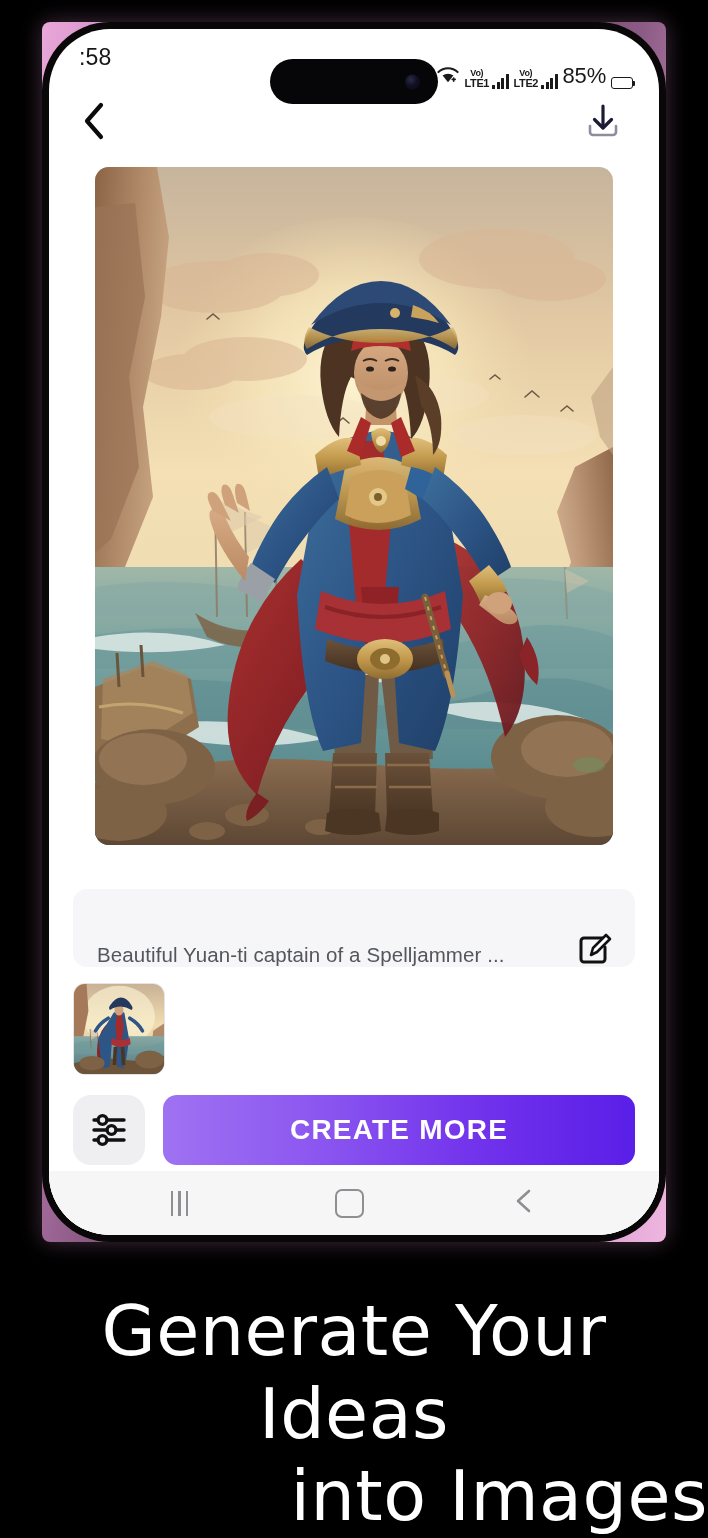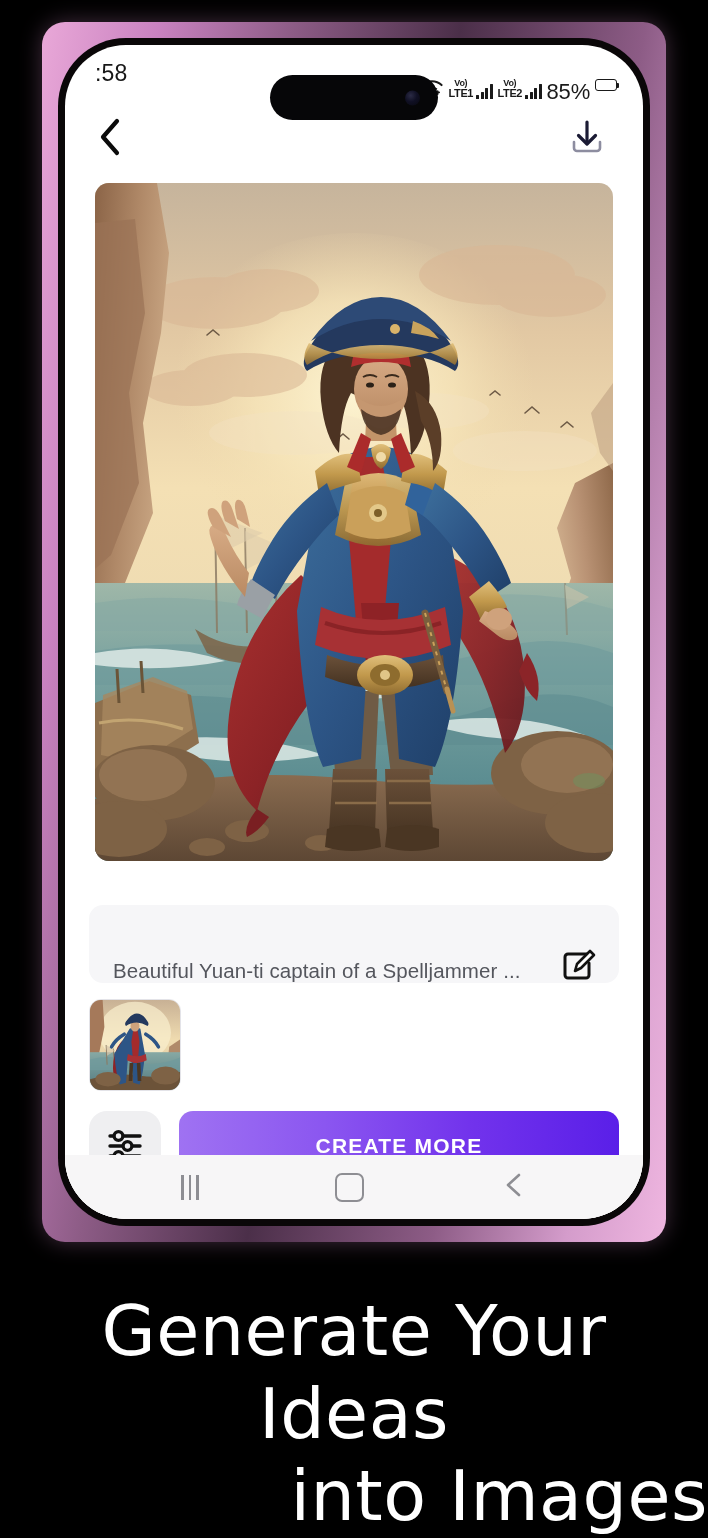--- a/index.html
+++ b/index.html
@@ -15,23 +15,23 @@
     position: relative;
   }
 
   
   .phone-frame {
     position: absolute;
     left: 42px;
     top: 22px;
     width: 624px;
     height: 1220px;
-    border-radius: 23px;
+    border-radius: 8px;
     background: linear-gradient(100deg,#e9a8d8 0%, #c982c0 14%, #8d5c86 30%, #4b2f49 50%, #8d5c86 72%, #d49ccb 88%, #efb6e0 100%);
-    padding: 16px;
+    padding: 0;
     box-sizing: border-box;
     box-shadow: 0 0 22px rgba(222,150,210,0.30);
   }
   .phone-inner-ring {
     width: 100%;
     height: 100%;
     border-radius: 68px;
     background: #0a0708;
     padding: 7px;
     box-sizing: border-box;
@@ -70,21 +70,21 @@
     z-index: 4;
   }
   .clock {
     font-size: 23px;
     letter-spacing: 0.2px;
     color: #171717;
     font-family: "Liberation Sans", sans-serif;
   }
   .status-right {
     display: flex;
-    align-items: flex-start;
+    align-items: flex-end;
     gap: 5px;
     margin-top: 38px;
   }
   .sig-group { display: flex; align-items: flex-end; gap: 2px; }
   .volte-stack {
     display: flex;
     flex-direction: column;
     align-items: center;
     line-height: 1;
     margin-right: 1px;
@@ -215,21 +215,21 @@
     display: flex; align-items: center; justify-content: center;
     flex: 0 0 auto;
     cursor: pointer;
   }
   .create-btn {
     flex: 1;
     height: 70px;
     border-radius: 14px;
     background: linear-gradient(90deg, #9f72f2 0%, #8b56f0 33%, #7233ec 66%, #5a1fe8 100%);
     color: #ffffff;
-    font-size: 21px;
+    font-size: 28px;
     font-weight: bold;
     letter-spacing: 1.2px;
     display: flex; align-items: center; justify-content: center;
     border: none;
     cursor: pointer;
     font-family: "Liberation Sans", sans-serif;
   }
 
   
   .nav-bar {

